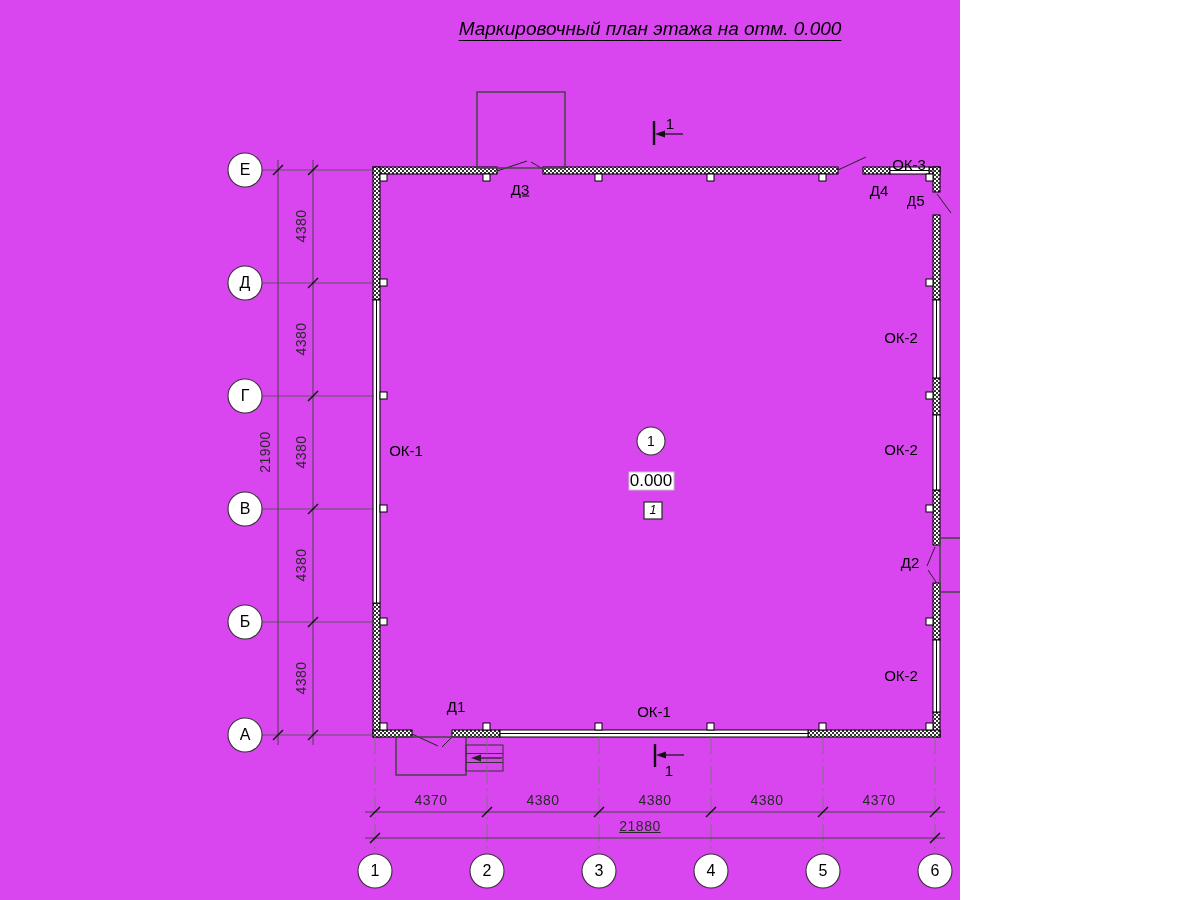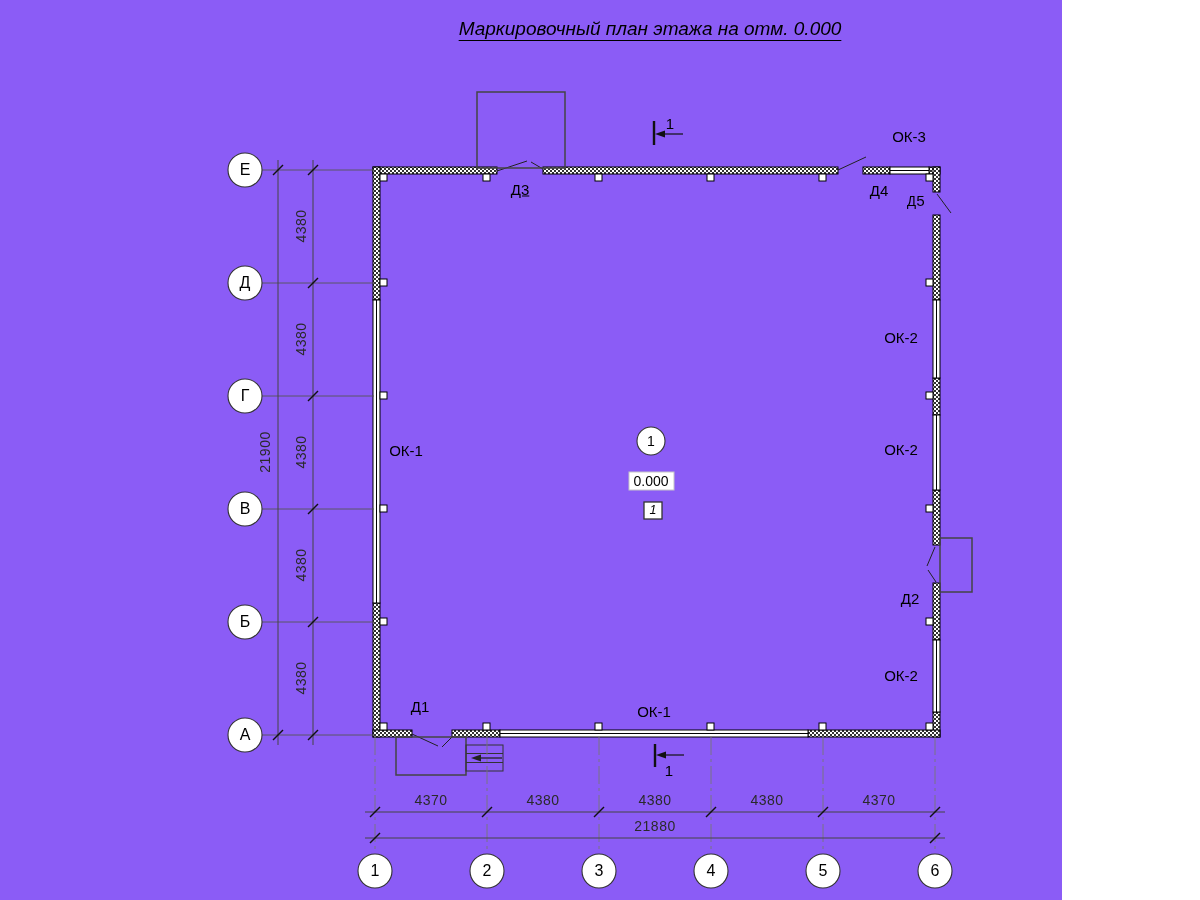--- a/index.html
+++ b/index.html
@@ -1,28 +1,28 @@
 <!DOCTYPE html>
 <html><head>
 <meta charset="utf-8">
 <style>
   html,body{margin:0;padding:0;background:#fff;}
-  #canvas{position:relative;width:1062px;height:900px;background:#8b5cf6;overflow:hidden;
+  #canvas{position:relative;width:960px;height:900px;background:#d946ef;overflow:hidden;
           font-family:"Liberation Sans",sans-serif;color:#111;}
   svg{position:absolute;left:0;top:0;}
   .lbl{position:absolute;transform:translate(-50%,-50%);white-space:nowrap;
        font-family:"Liberation Sans",sans-serif;}
   .title{font-size:19px;font-style:italic;font-weight:500;color:#000;
          text-decoration:underline;text-underline-offset:5px;}
   .axis-letter{font-size:16px;color:#000;}
   .dim{font-size:14px;color:#2a2a2a;letter-spacing:.5px;}
   .vdim{transform:translate(-50%,-50%) rotate(-90deg);}
   .mark{font-size:15px;color:#000;}
   .room-num{font-size:14px;color:#000;}
-  .elev{font-size:14px;color:#000;}
+  .elev{font-size:17px;color:#000;}
   .zone{font-size:12.5px;font-style:italic;color:#000;}
   .sec{font-size:15px;color:#000;}
 </style>
 </head>
 <body>
 
 <div id="canvas">
 
   <svg width="1200" height="900" viewBox="0 0 1200 900">
     <defs>
@@ -231,31 +231,31 @@
   <div class="lbl dim vdim" style="left:301px;top:452px;">4380</div>
   <div class="lbl dim vdim" style="left:301px;top:565px;">4380</div>
   <div class="lbl dim vdim" style="left:301px;top:678px;">4380</div>
   <div class="lbl dim vdim" style="left:265px;top:452px;">21900</div>
 
   <div class="lbl dim" style="left:431px;top:800px;">4370</div>
   <div class="lbl dim" style="left:543px;top:800px;">4380</div>
   <div class="lbl dim" style="left:655px;top:800px;">4380</div>
   <div class="lbl dim" style="left:767px;top:800px;">4380</div>
   <div class="lbl dim" style="left:879px;top:800px;">4370</div>
-  <div class="lbl dim" style="left:655px;top:826px;">21880</div>
+  <div class="lbl dim" style="left:640px;top:826px;text-decoration:underline;">21880</div>
 
   <div class="lbl mark" style="left:406px;top:450px;">ОК-1</div>
   <div class="lbl mark" style="left:654px;top:711px;">ОК-1</div>
   <div class="lbl mark" style="left:901px;top:337px;">ОК-2</div>
   <div class="lbl mark" style="left:901px;top:449px;">ОК-2</div>
   <div class="lbl mark" style="left:901px;top:675px;">ОК-2</div>
-  <div class="lbl mark" style="left:909px;top:136px;">ОК-3</div>
-
-  <div class="lbl mark" style="left:420px;top:706px;">Д1</div>
-  <div class="lbl mark" style="left:910px;top:562px;margin-top:36px;">Д2</div>
+  <div class="lbl mark" style="left:909px;top:164px;">ОК-3</div>
+
+  <div class="lbl mark" style="left:456px;top:706px;">Д1</div>
+  <div class="lbl mark" style="left:910px;top:562px;">Д2</div>
   <div class="lbl mark" style="left:520px;top:189px;text-decoration:underline;">Д3</div>
   <div class="lbl mark" style="left:849px;top:190px;margin-left:30px;">Д4</div>
   <div class="lbl mark" style="left:916px;top:202px;font-family:Liberation Mono, monospace;">Д5</div>
 
   <div class="lbl room-num" style="left:651px;top:441px;">1</div>
   <div class="lbl elev" style="left:651px;top:481px;">0.000</div>
   <div class="lbl zone" style="left:653px;top:510px;">1</div>
 
   <div class="lbl sec" style="left:670px;top:123px;">1</div>
   <div class="lbl sec" style="left:669px;top:770px;">1</div>

